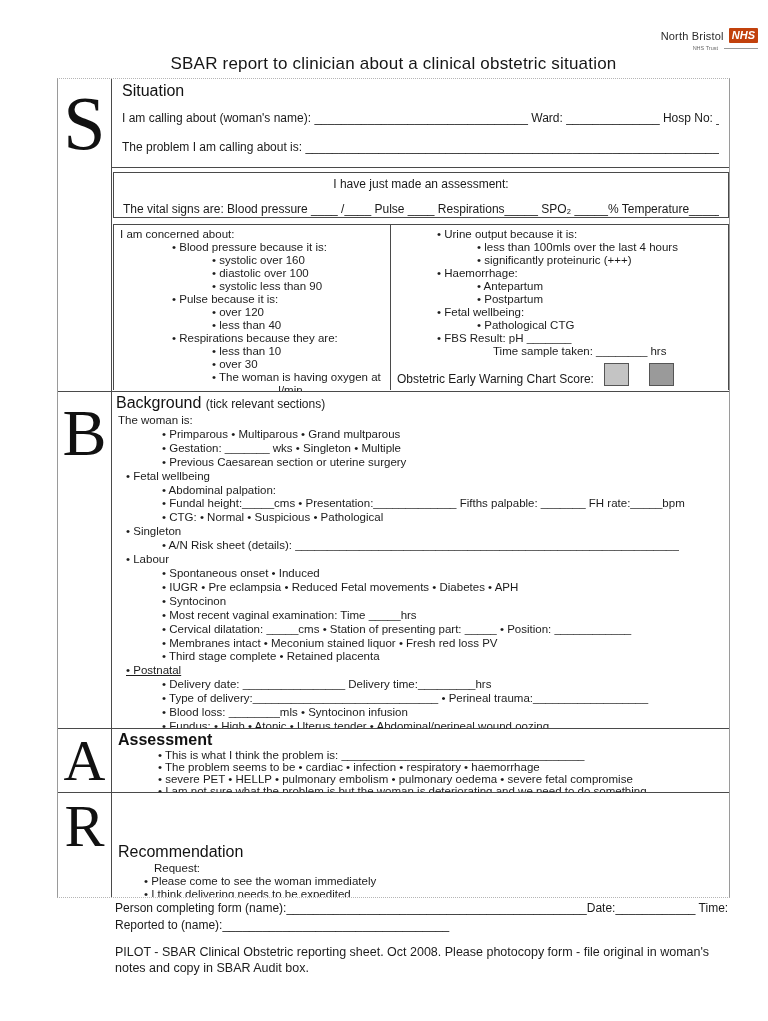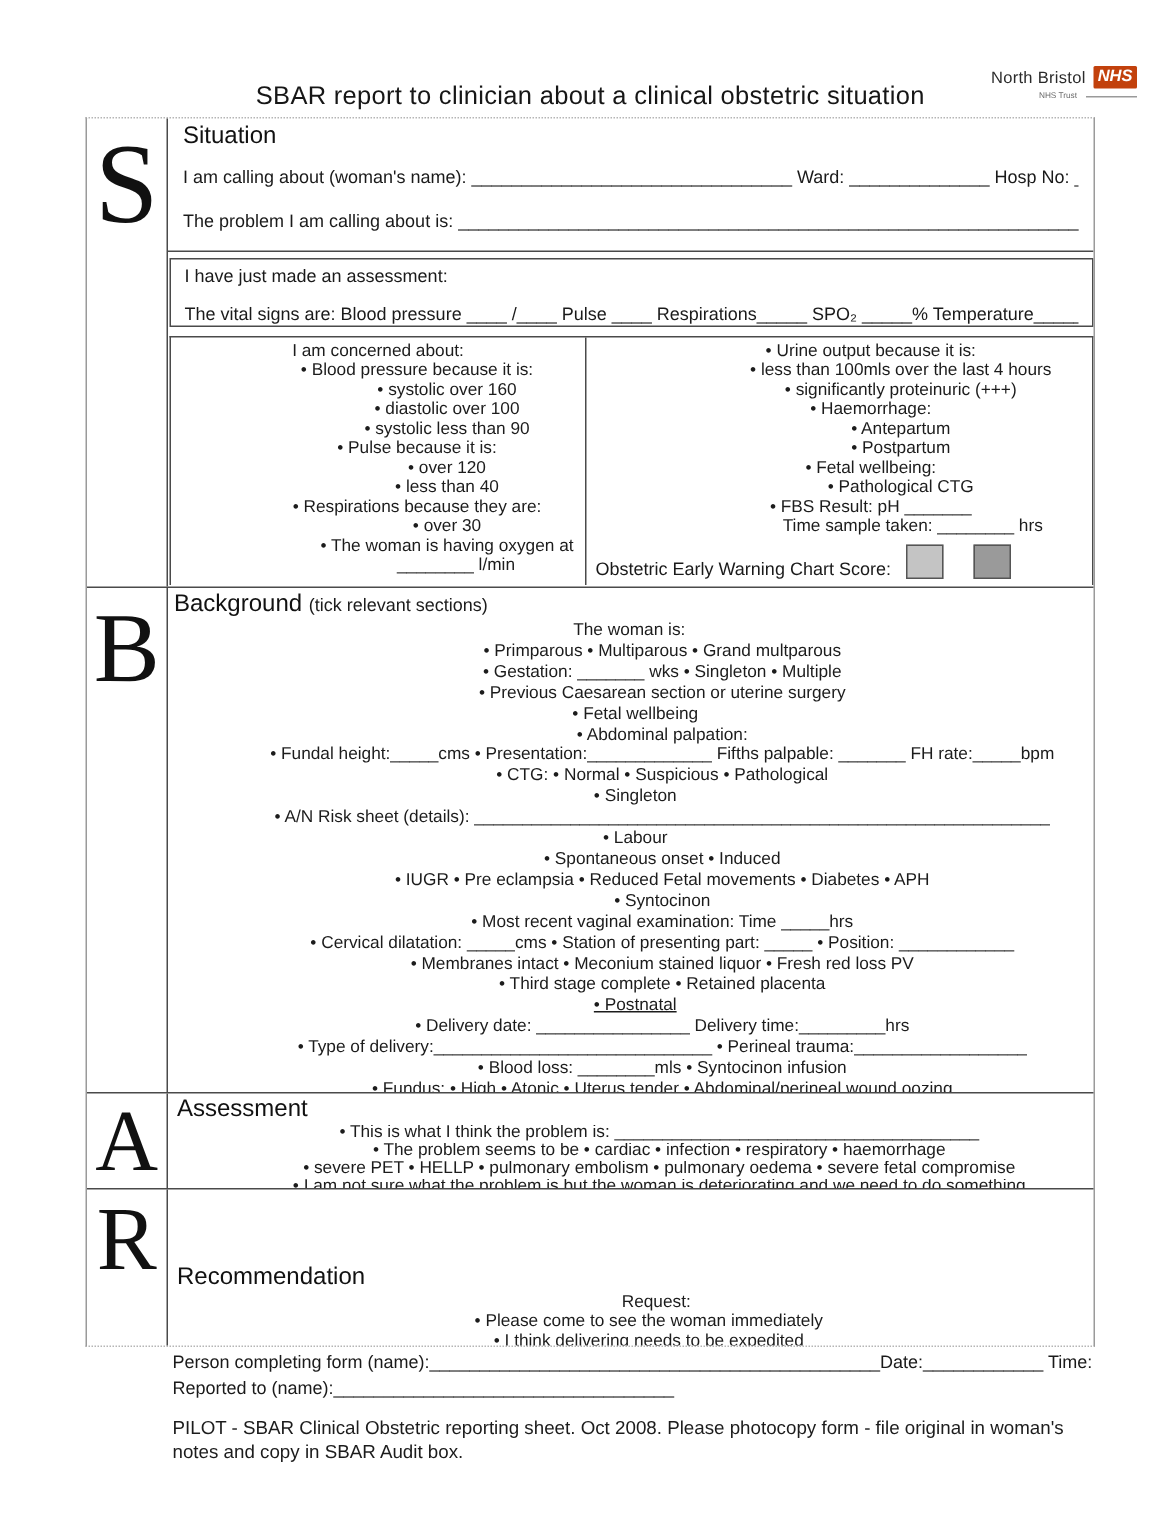--- a/index.html
+++ b/index.html
@@ -5,21 +5,21 @@
   * { margin:0; padding:0; box-sizing:border-box; }
   html,body { background:#ffffff; }
   body {
     width:768px; height:1021px; position:relative;
     font-family:"Liberation Sans","DejaVu Sans",sans-serif;
     color:#1a1a1a;
   }
   .page { position:absolute; inset:0; }
 
   
-  .logo { position:absolute; top:44px; right:10px; width:110px; text-align:right; }
+  .logo { position:absolute; top:28px; right:10px; width:110px; text-align:right; }
   .logo-top { display:flex; align-items:center; justify-content:flex-end; gap:5px; }
   .logo-org { font-size:11px; color:#2b2b2b; letter-spacing:.2px; }
   .nhs-box { background:#c2410c; color:#ffffff; font-style:italic; font-weight:bold;
              font-size:11px; padding:0 3px 1px 3px; border-radius:1px; line-height:14px; }
   .logo-sub { font-size:5.5px; color:#6a6a6a; margin-top:2px; display:flex;
               justify-content:flex-end; align-items:center; gap:6px; }
   .logo-sub .rule { display:inline-block; width:34px; border-bottom:1px solid #9a9a9a; height:1px; }
 
   .title { position:absolute; top:54px; left:57px; width:673px; text-align:center;
            font-size:17px; color:#161616; letter-spacing:.2px; }
@@ -29,31 +29,31 @@
                 border:1px solid #9a9a9a; border-top:1px dotted #b5b5b5;
                 border-bottom:1px dotted #b5b5b5; background:#fff; }
   .row { display:flex; border-bottom:1px solid #4a4a4a; }
   .row:last-child { border-bottom:none; }
   .letter-cell { width:54px; flex:0 0 54px; border-right:1px solid #4a4a4a;
                  font-family:"Liberation Serif","DejaVu Serif",serif; text-align:center;
                  color:#111; }
   .content { flex:1; min-width:0; overflow:hidden; }
 
   .h1 { font-size:16px; color:#111; }
-  .ln { font-size:11.5px; line-height:13px; white-space:nowrap; overflow:hidden; color:#1c1c1c;text-align:center; }
+  .ln { font-size:11.5px; line-height:13px; white-space:nowrap; overflow:hidden; color:#1c1c1c; }
 
   
   .row-s { height:313px; }
   .row-s .letter-cell { font-size:76px; line-height:80px; padding-top:4px; }
   .sit-top { height:89px; border-bottom:1px solid #4a4a4a; padding:3px 10px; }
   .sit-top .h1 { margin-bottom:11px; }
   .fline { font-size:12px; white-space:nowrap; overflow:hidden; }
   .sit-top .fline { margin-bottom:15px; }
   .vitals-box { border:1px solid #4a4a4a; margin:4px 0 6px 1px; padding:4px 9px; height:46px; }
-  .vitals-box .fline { margin-bottom:11px; }
+  .vitals-box .fline { margin-bottom:11px;text-align:center; }
   .concerned-box { border:1px solid #4a4a4a; border-bottom:none; margin-left:1px;
                    display:flex; height:166px; }
   .cl { width:277px; flex:0 0 277px; border-right:1px solid #4a4a4a; padding:3px 6px; }
   .cr { flex:1; padding:3px 4px; position:relative; }
   .ci1 { padding-left:52px; }
   .ci2 { padding-left:92px; }
   .ci3 { padding-left:104px; }
   .ri1 { padding-left:42px; }
   .ri2 { padding-left:82px; }
   .ri3 { padding-left:98px; }
@@ -73,21 +73,21 @@
   .b-ln { line-height:13.9px; }
   .bi0 { padding-left:2px; }
   .bi1 { padding-left:10px; }
   .bi2 { padding-left:46px; }
   .u { text-decoration:underline; }
 
   
   .row-a { height:64px; }
   .row-a .letter-cell { font-size:58px; line-height:60px; padding-top:2px; }
   .a-body { padding:2px 8px 0 6px; }
-  .a-body .h1 { margin-bottom:1px; }
+  .a-body .h1 { margin-bottom:1px;font-weight:bold; }
   .a-ln { line-height:11.9px; padding-left:40px; }
 
   
   .row-r { height:104px; }
   .row-r .letter-cell { font-size:60px; line-height:62px; padding-top:2px; }
   .r-body { padding:2px 8px 0 6px;margin-top:48px; }
   .r-body .h1 { margin-bottom:1px; }
   .r-req { padding-left:36px; line-height:13px; }
   .r-ln { padding-left:26px; line-height:13px; }
   .response-line { font-size:15px; color:#111; margin-top:2px; white-space:nowrap; overflow:hidden; }
@@ -134,20 +134,21 @@
           <div class="cl">
             <div class="ln">I am concerned about:</div>
             <div class="ln ci1">• Blood pressure because it is:</div>
             <div class="ln ci2">• systolic over 160</div>
             <div class="ln ci2">• diastolic over 100</div>
             <div class="ln ci2">• systolic less than 90</div>
             <div class="ln ci1">• Pulse because it is:</div>
             <div class="ln ci2">• over 120</div>
             <div class="ln ci2">• less than 40</div>
             <div class="ln ci1">• Respirations because they are:</div>
+            <div class="ln ci2">• less than 10</div>
             <div class="ln ci2">• over 30</div>
             <div class="ln ci2">• The woman is having oxygen at</div>
             <div class="ln ci3">________ l/min</div>
           </div>
           <div class="cr">
             <div class="ln ri1">• Urine output because it is:</div>
             <div class="ln ri2">• less than 100mls over the last 4 hours</div>
             <div class="ln ri2">• significantly proteinuric (+++)</div>
             <div class="ln ri1">• Haemorrhage:</div>
             <div class="ln ri2">• Antepartum</div>

